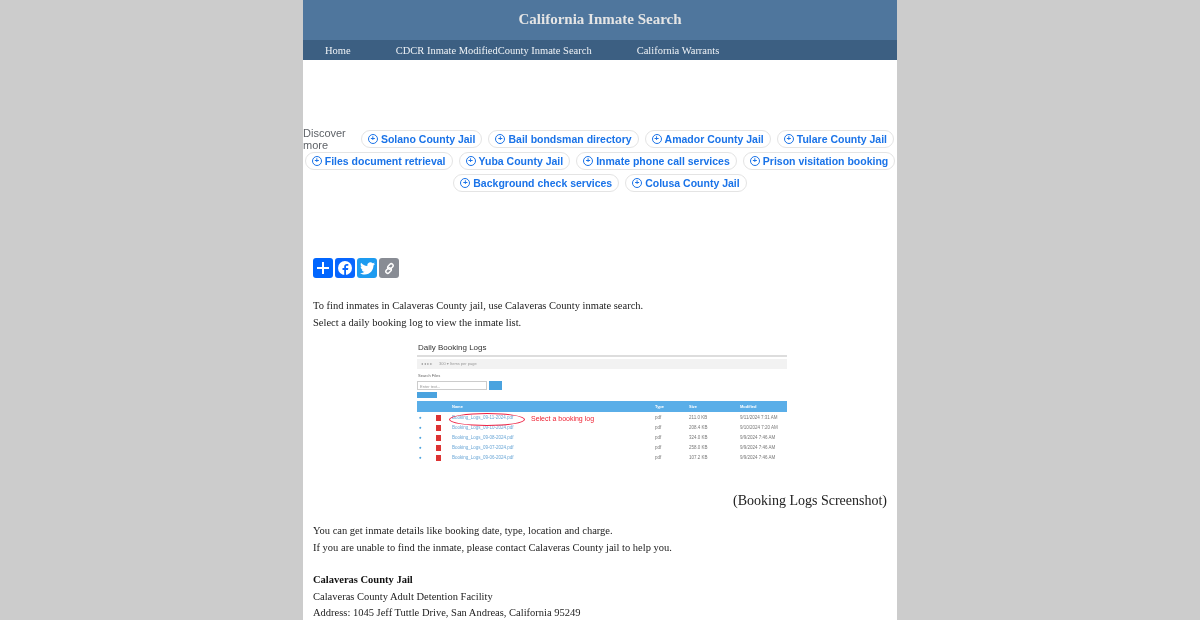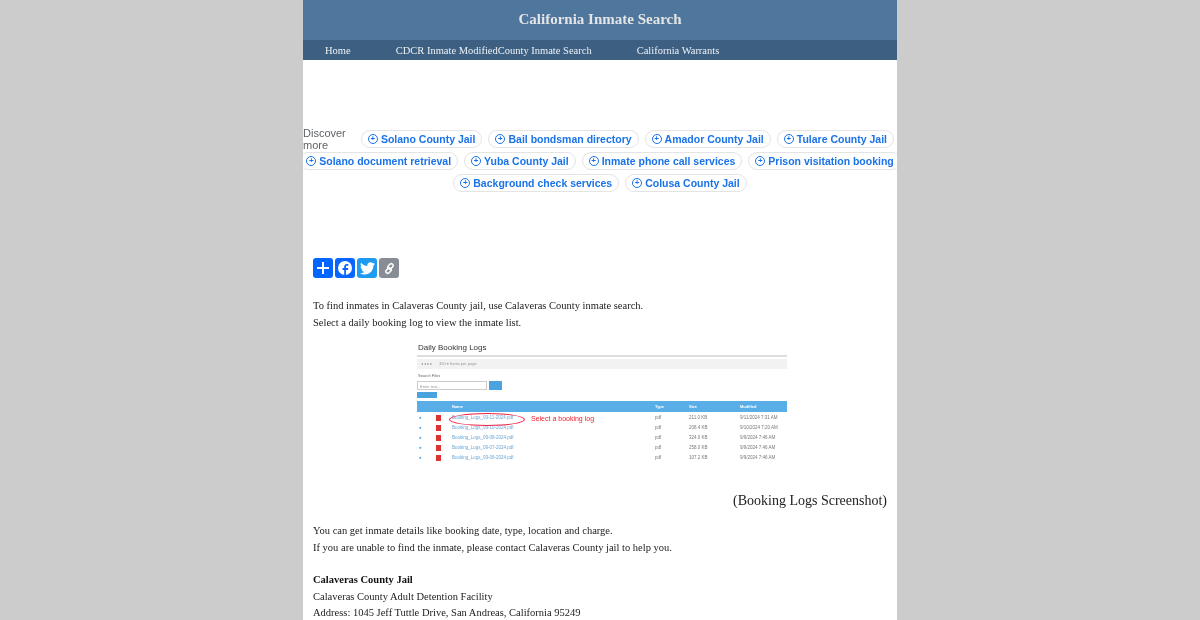--- a/index.html
+++ b/index.html
@@ -124,21 +124,21 @@
           <span>Amador County Jail</span>
         </span>
       <span class="chip">
           <span class="plus">+</span>
           <span>Tulare County Jail</span>
         </span>
     </div>
     <div class="disc-row">
       <span class="chip">
           <span class="plus">+</span>
-          <span>Solano document retrieval</span>
+          <span>Files document retrieval</span>
         </span>
       <span class="chip">
           <span class="plus">+</span>
           <span>Yuba County Jail</span>
         </span>
       <span class="chip">
           <span class="plus">+</span>
           <span>Inmate phone call services</span>
         </span>
       <span class="chip">

